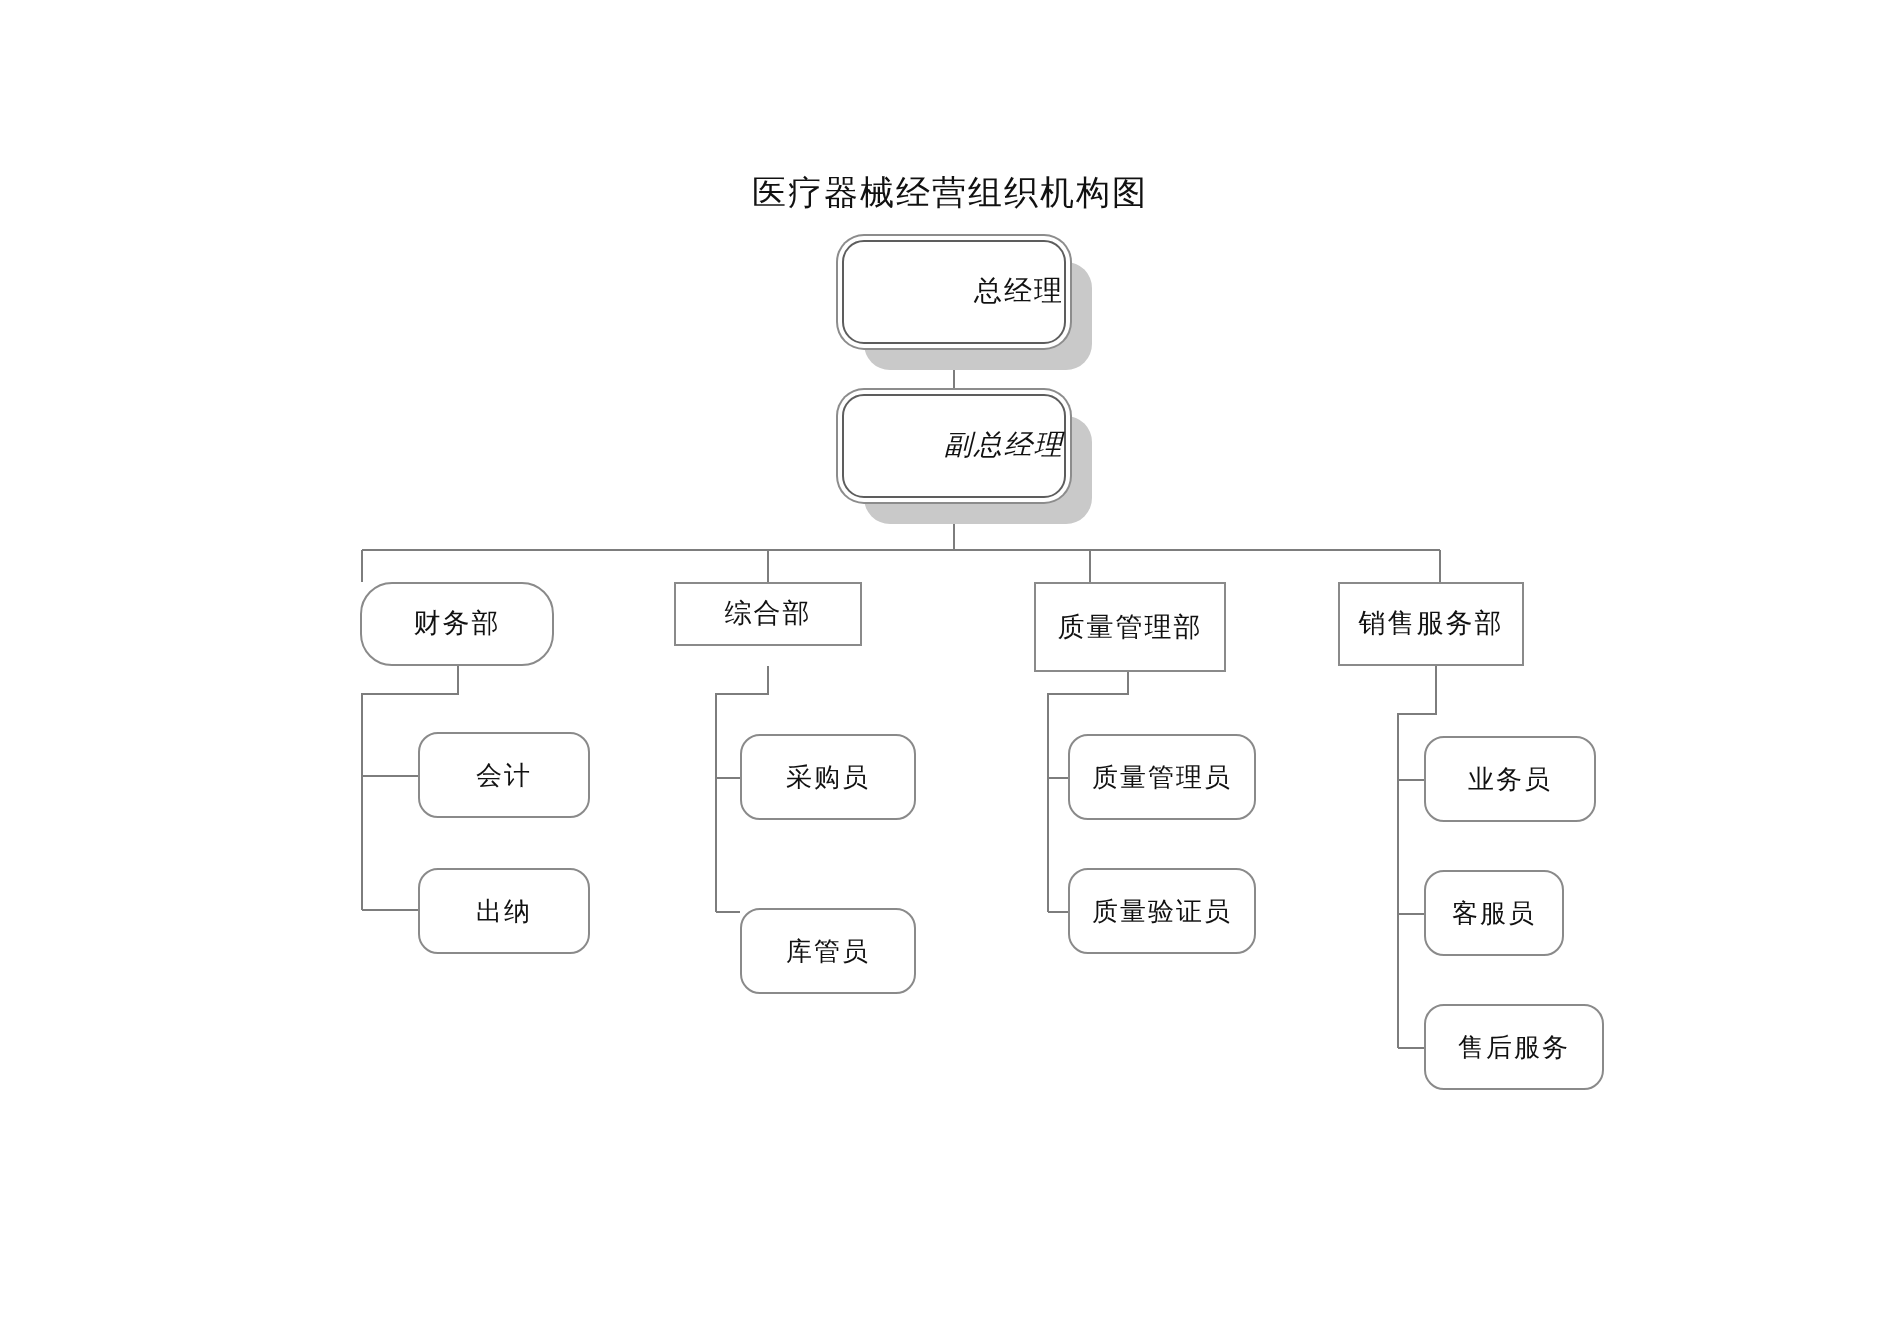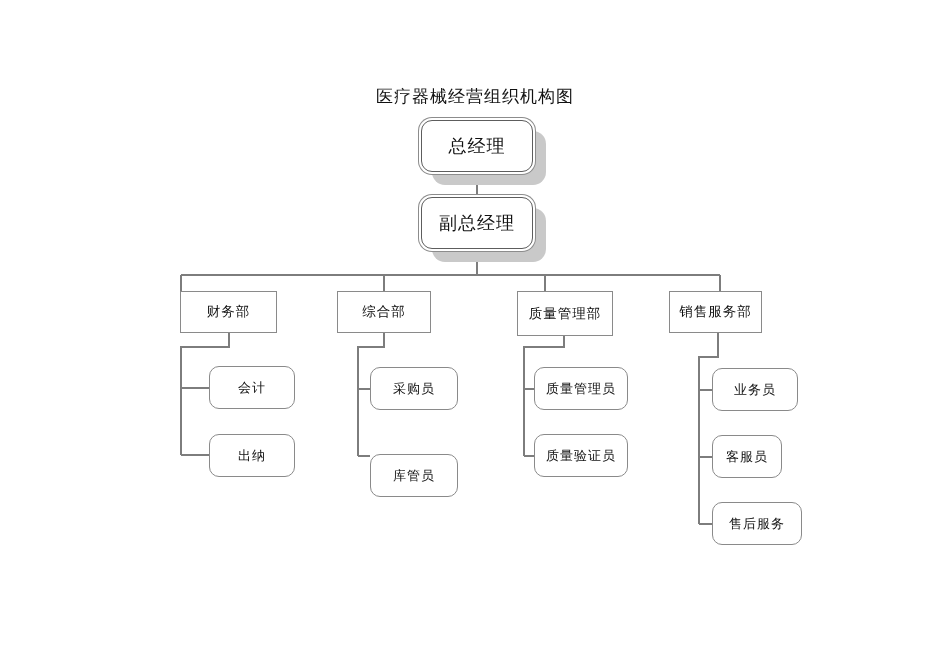--- a/index.html
+++ b/index.html
@@ -46,26 +46,27 @@
     justify-content: center;
     background: #ffffff;
     color: #111111;
     white-space: nowrap;
     font-family: "Liberation Serif", "DejaVu Serif", serif;
   }
   
   .node.exec {
     border: 1px solid #5d5d5d;
     border-radius: 11px;
-    font-size: 18px;
+    font-size: 14px;
     letter-spacing: 1px;
     box-shadow:
       0 0 0 2px #ffffff,
       0 0 0 3px #8c8c8c,
       8px 8px 0 0 rgba(0,0,0,0.0);
+    justify-content: flex-end;
   }
   .exec-shadow {
     position: absolute;
     background: #c9c9c9;
     border-radius: 13px;
     z-index: 0;
   }
   
   .node.dept {
     border: 1px solid #8a8a8a;
@@ -124,29 +125,29 @@
     </g>
   </svg>
 
   <div class="exec-shadow" style="left:432px; top:131px; width:114px; height:54px;"></div>
   <div class="exec-shadow" style="left:432px; top:208px; width:114px; height:54px;"></div>
 
   <div class="node exec" style="left:421px; top:120px; width:112px; height:52px; z-index:3;">
     <span class="node-label">总经理</span>
   </div>
 
-  <div class="node exec" style="left:421px; top:197px; width:112px; height:52px; z-index:3;">
+  <div class="node exec" style="left:421px; top:197px; width:112px; height:52px; z-index:3;font-style:italic;">
     <span class="node-label">副总经理</span>
   </div>
 
-  <div class="node dept" style="left:180px; top:291px; width:97px; height:42px; z-index:2;">
+  <div class="node dept" style="left:180px; top:291px; width:97px; height:42px; z-index:2;border-radius:16px;">
     <span class="node-label">财务部</span>
   </div>
 
-  <div class="node dept" style="left:337px; top:291px; width:94px; height:42px; z-index:2;">
+  <div class="node dept" style="left:337px; top:291px; width:94px; height:32px; z-index:2;">
     <span class="node-label">综合部</span>
   </div>
 
   <div class="node dept" style="left:517px; top:291px; width:96px; height:45px; z-index:2;">
     <span class="node-label">质量管理部</span>
   </div>
 
   <div class="node dept" style="left:669px; top:291px; width:93px; height:42px; z-index:2;">
     <span class="node-label">销售服务部</span>
   </div>

